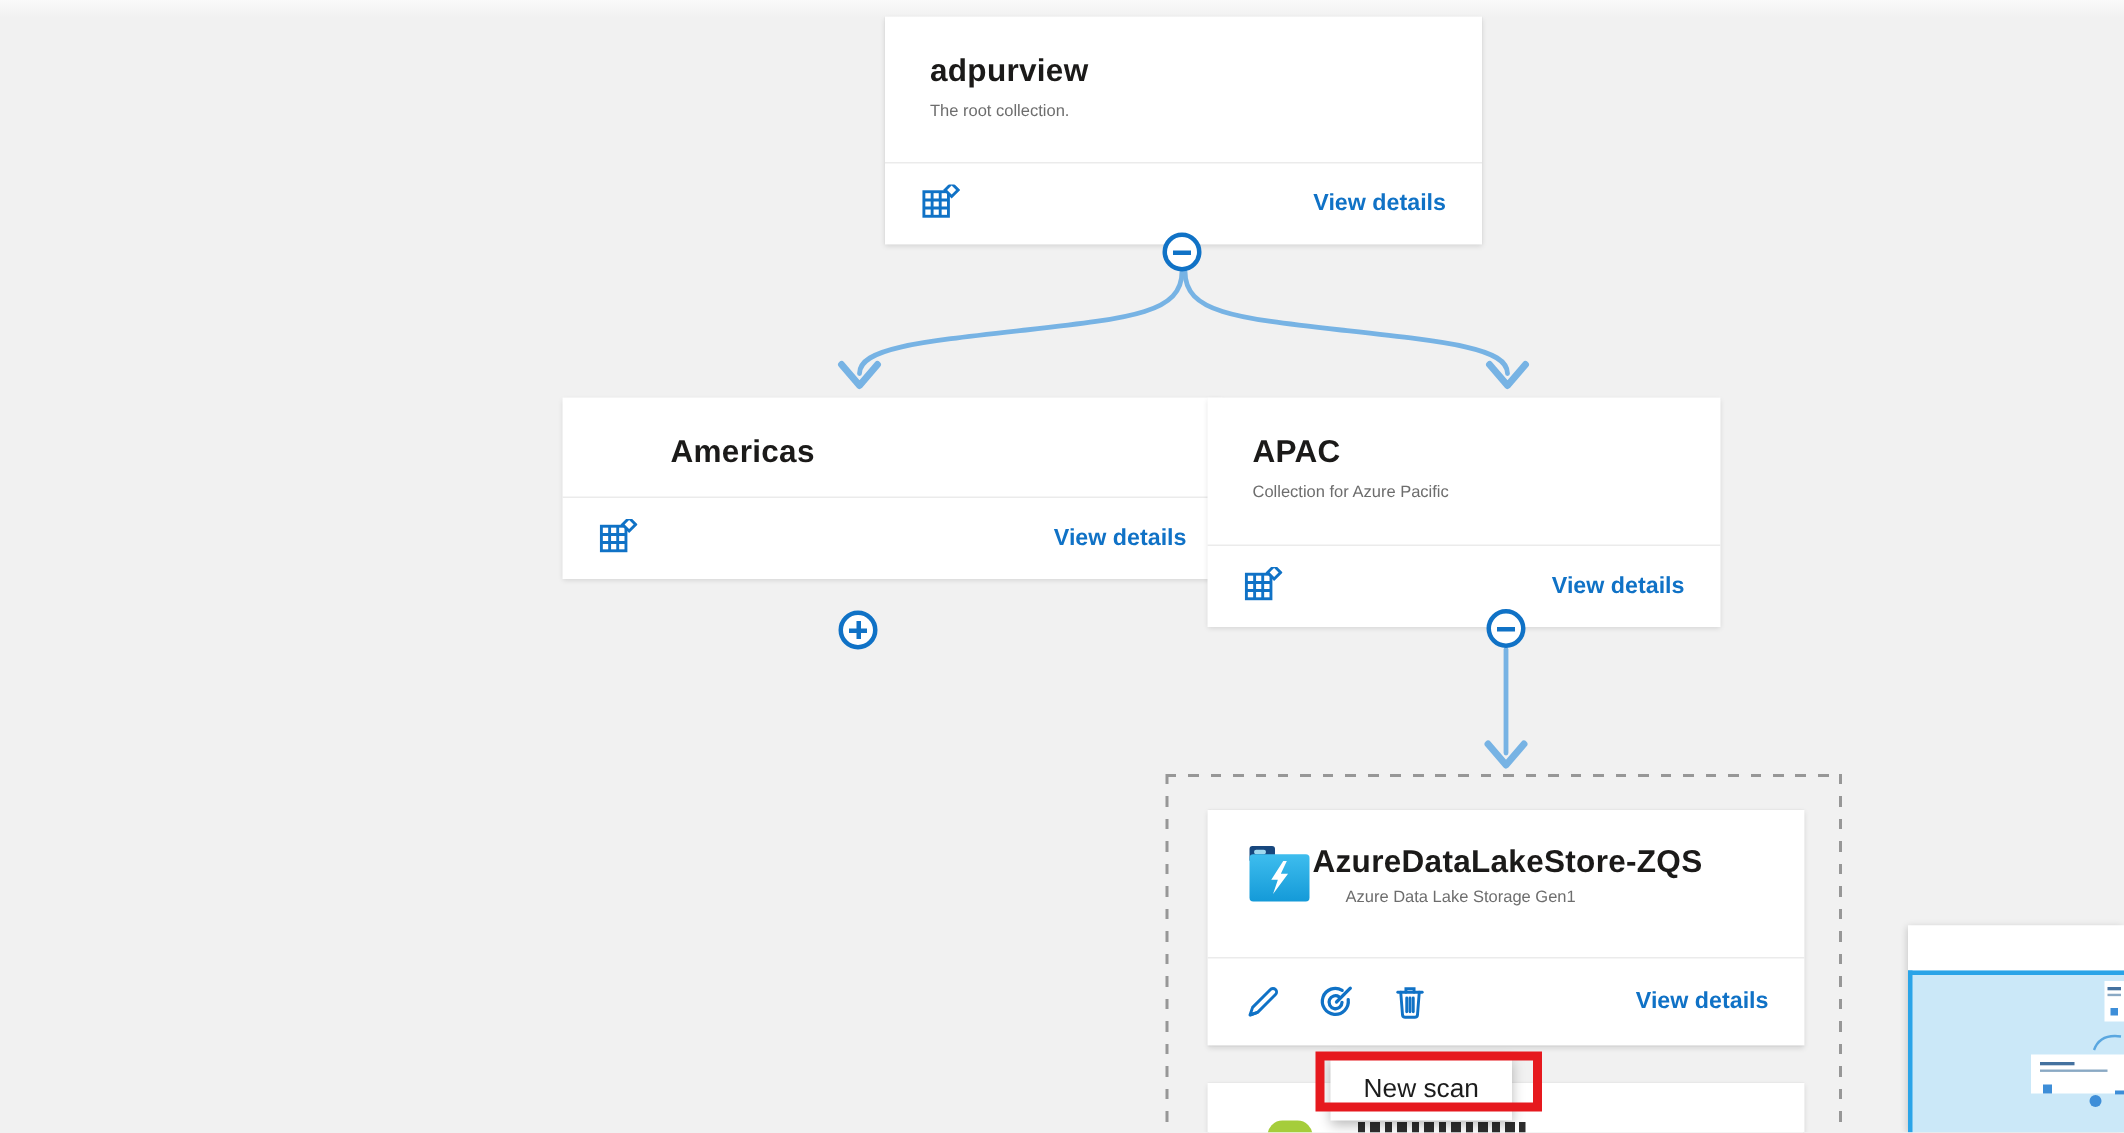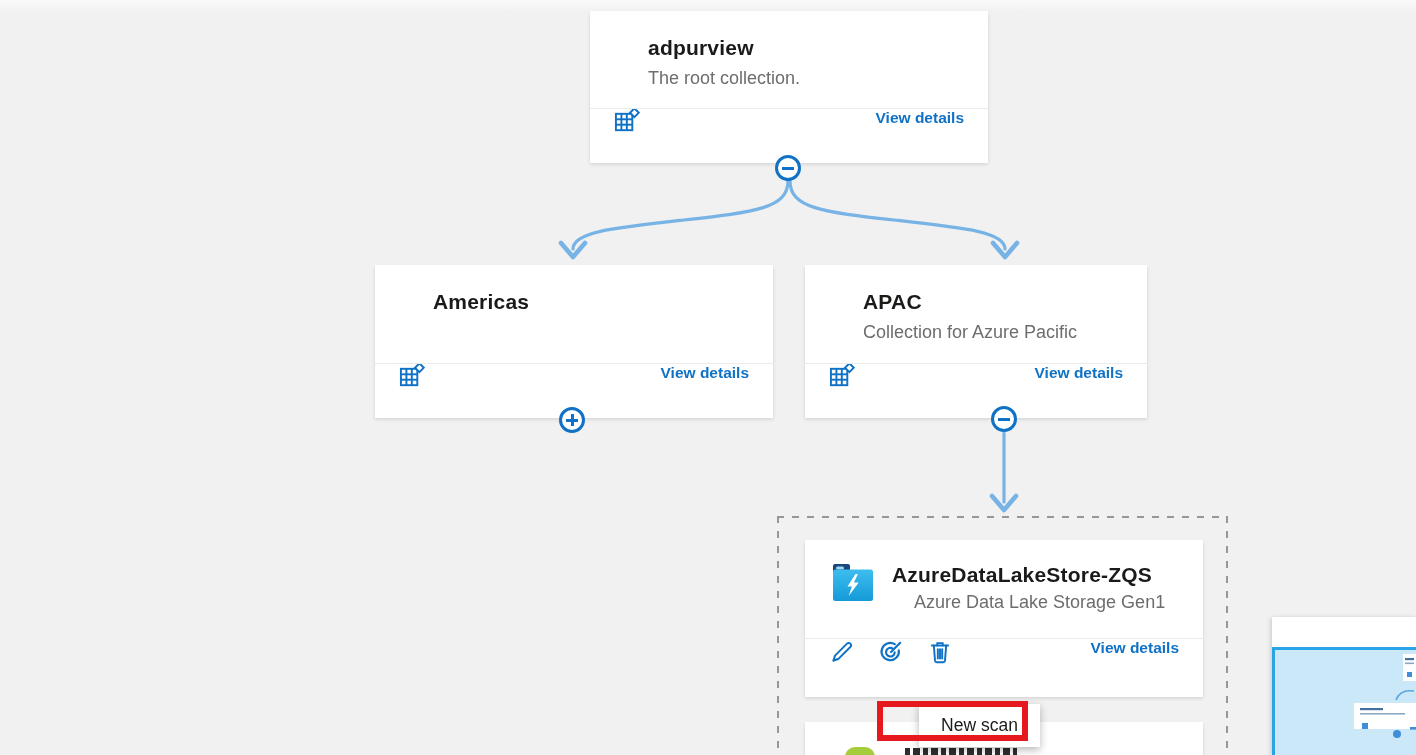--- a/index.html
+++ b/index.html
@@ -3,53 +3,53 @@
 <meta charset="utf-8">
 <style>
   html,body{margin:0;padding:0;}
   body{font-family:"Liberation Sans",sans-serif;background:#f1f1f1;}
   #canvas{position:relative;width:1416px;height:755px;background:#f1f1f1;overflow:hidden;}
   .top-sheen{position:absolute;left:0;top:0;right:0;height:12px;
     background:linear-gradient(#fafafa,#f1f1f1);}
   
   .card{position:absolute;background:#fff;
     box-shadow:0 1.6px 3.6px rgba(0,0,0,.13),0 .3px .9px rgba(0,0,0,.10);}
-  .card-body{padding:25px 30px 0 30px;margin-left:28px;}
+  .card-body{padding:25px 30px 0 30px;}
   .card-title{font-size:21px;font-weight:700;color:#1b1a19;letter-spacing:.2px;line-height:1.15;}
-  .card-sub{font-size:18px;color:#6d6d6d;margin-top:8px;}
+  .card-sub{font-size:11px;color:#6d6d6d;margin-top:8px;}
   .card-footer{position:absolute;left:0;right:0;bottom:0;height:55px;
-    border-top:1px solid #ebebeb;display:flex;align-items:flex-start;padding:0 24px;box-sizing:border-box;}
+    border-top:1px solid #ebebeb;display:flex;align-items:center;padding:0 24px;box-sizing:border-box;}
   .view-link{margin-left:auto;font-size:15.5px;font-weight:700;color:#1072c6;cursor:pointer;text-decoration:none;}
   .foot-icon{width:26px;height:26px;display:inline-block;cursor:pointer;}
   .foot-icons-group{display:flex;gap:23px;align-items:center;}
   
   .expander{position:absolute;width:26px;height:26px;border-radius:50%;background:#fff;
     border:3px solid #1072c6;box-sizing:border-box;display:flex;align-items:center;justify-content:center;
     cursor:pointer;z-index:3;}
   .glyph-minus{width:12px;height:3px;background:#1072c6;}
   .glyph-plus{position:relative;width:12px;height:12px;}
   .glyph-plus::before{content:"";position:absolute;left:0;top:4.5px;width:12px;height:3px;background:#1072c6;}
   .glyph-plus::after{content:"";position:absolute;left:4.5px;top:0;width:3px;height:12px;background:#1072c6;}
   
   .group-dashed{position:absolute;left:777px;top:516px;width:451px;height:239px;
     background:
       repeating-linear-gradient(90deg,#979797 0 7px,transparent 7px 15px) top left/100% 2px no-repeat,
       repeating-linear-gradient(180deg,#979797 0 7px,transparent 7px 15px) top left/2px 100% no-repeat,
       repeating-linear-gradient(180deg,#979797 0 7px,transparent 7px 15px) top right/2px 100% no-repeat;}
   
-  .ds-header{display:flex;align-items:flex-start;gap:17px;padding:23px 26px 0 26px;}
+  .ds-header{display:flex;align-items:flex-start;padding:23px 26px 0 26px;}
   .ds-texts .card-sub{margin-top:5px;margin-left:22px;}
   .ds-footer{height:59px;}
   
   .partial-green{position:absolute;left:40px;top:25px;width:30px;height:22px;
     border-radius:10px 10px 4px 4px;background:#a5cd3b;}
   .partial-textmush{position:absolute;left:100px;top:26px;width:112px;height:8px;overflow:hidden;
     background:repeating-linear-gradient(90deg,#2e2e2e 0 5px,transparent 5px 8px,#2e2e2e 8px 15px,transparent 15px 18px);}
   
-  .tooltip{position:absolute;left:919px;top:704px;width:121px;height:43px;background:#fff;
+  .tooltip{position:absolute;left:887px;top:704px;width:121px;height:43px;background:#fff;
     box-shadow:0 3px 8px rgba(0,0,0,.28);display:flex;align-items:center;justify-content:center;
     font-size:17.5px;color:#1c1c1c;z-index:7;}
   .annotation-red{position:absolute;left:877px;top:701px;width:151px;height:40px;
     border:6px solid #e6191e;box-sizing:border-box;z-index:8;pointer-events:none;}
   
   .minimap{position:absolute;left:1272px;top:617px;width:144px;height:138px;background:#fff;
     box-shadow:-1px 1px 5px rgba(0,0,0,.18);z-index:6;}
   .minimap-viewport{position:absolute;left:0;top:30px;right:0;bottom:0;background:#cbe8f8;
     border-top:3px solid #2aa4e8;border-left:3px solid #2aa4e8;box-sizing:border-box;}
   svg{display:block;}
@@ -88,21 +88,21 @@
           <rect x="18" y="0.6" width="6.4" height="6.4" transform="rotate(45 21.2 3.8)" fill="#fff"></rect>
         </svg>
       </span>
       <a class="view-link">View details</a>
     </div>
   </div>
   <div class="expander" style="left:775px;top:155px;">
     <div class="glyph-minus"></div>
   </div>
 
-  <div class="card" style="left:375px;top:265px;width:398px;height:153px;">
+  <div class="card" style="left:375px;top:265px;width:398px;height:121px;padding-left:42px;">
     <div class="card-body">
       <div class="card-title">Americas</div>
     </div>
     <div class="card-footer">
       <span class="foot-icon">
         <svg viewBox="0 0 27 27" width="26" height="26" fill="none" stroke="#1072c6" stroke-width="2">
           <rect x="2" y="5" width="17" height="17"></rect>
           <line x1="2" y1="10.7" x2="19" y2="10.7"></line>
             <line x1="2" y1="16.3" x2="19" y2="16.3"></line>
           <line x1="7.7" y1="5" x2="7.7" y2="22"></line>

